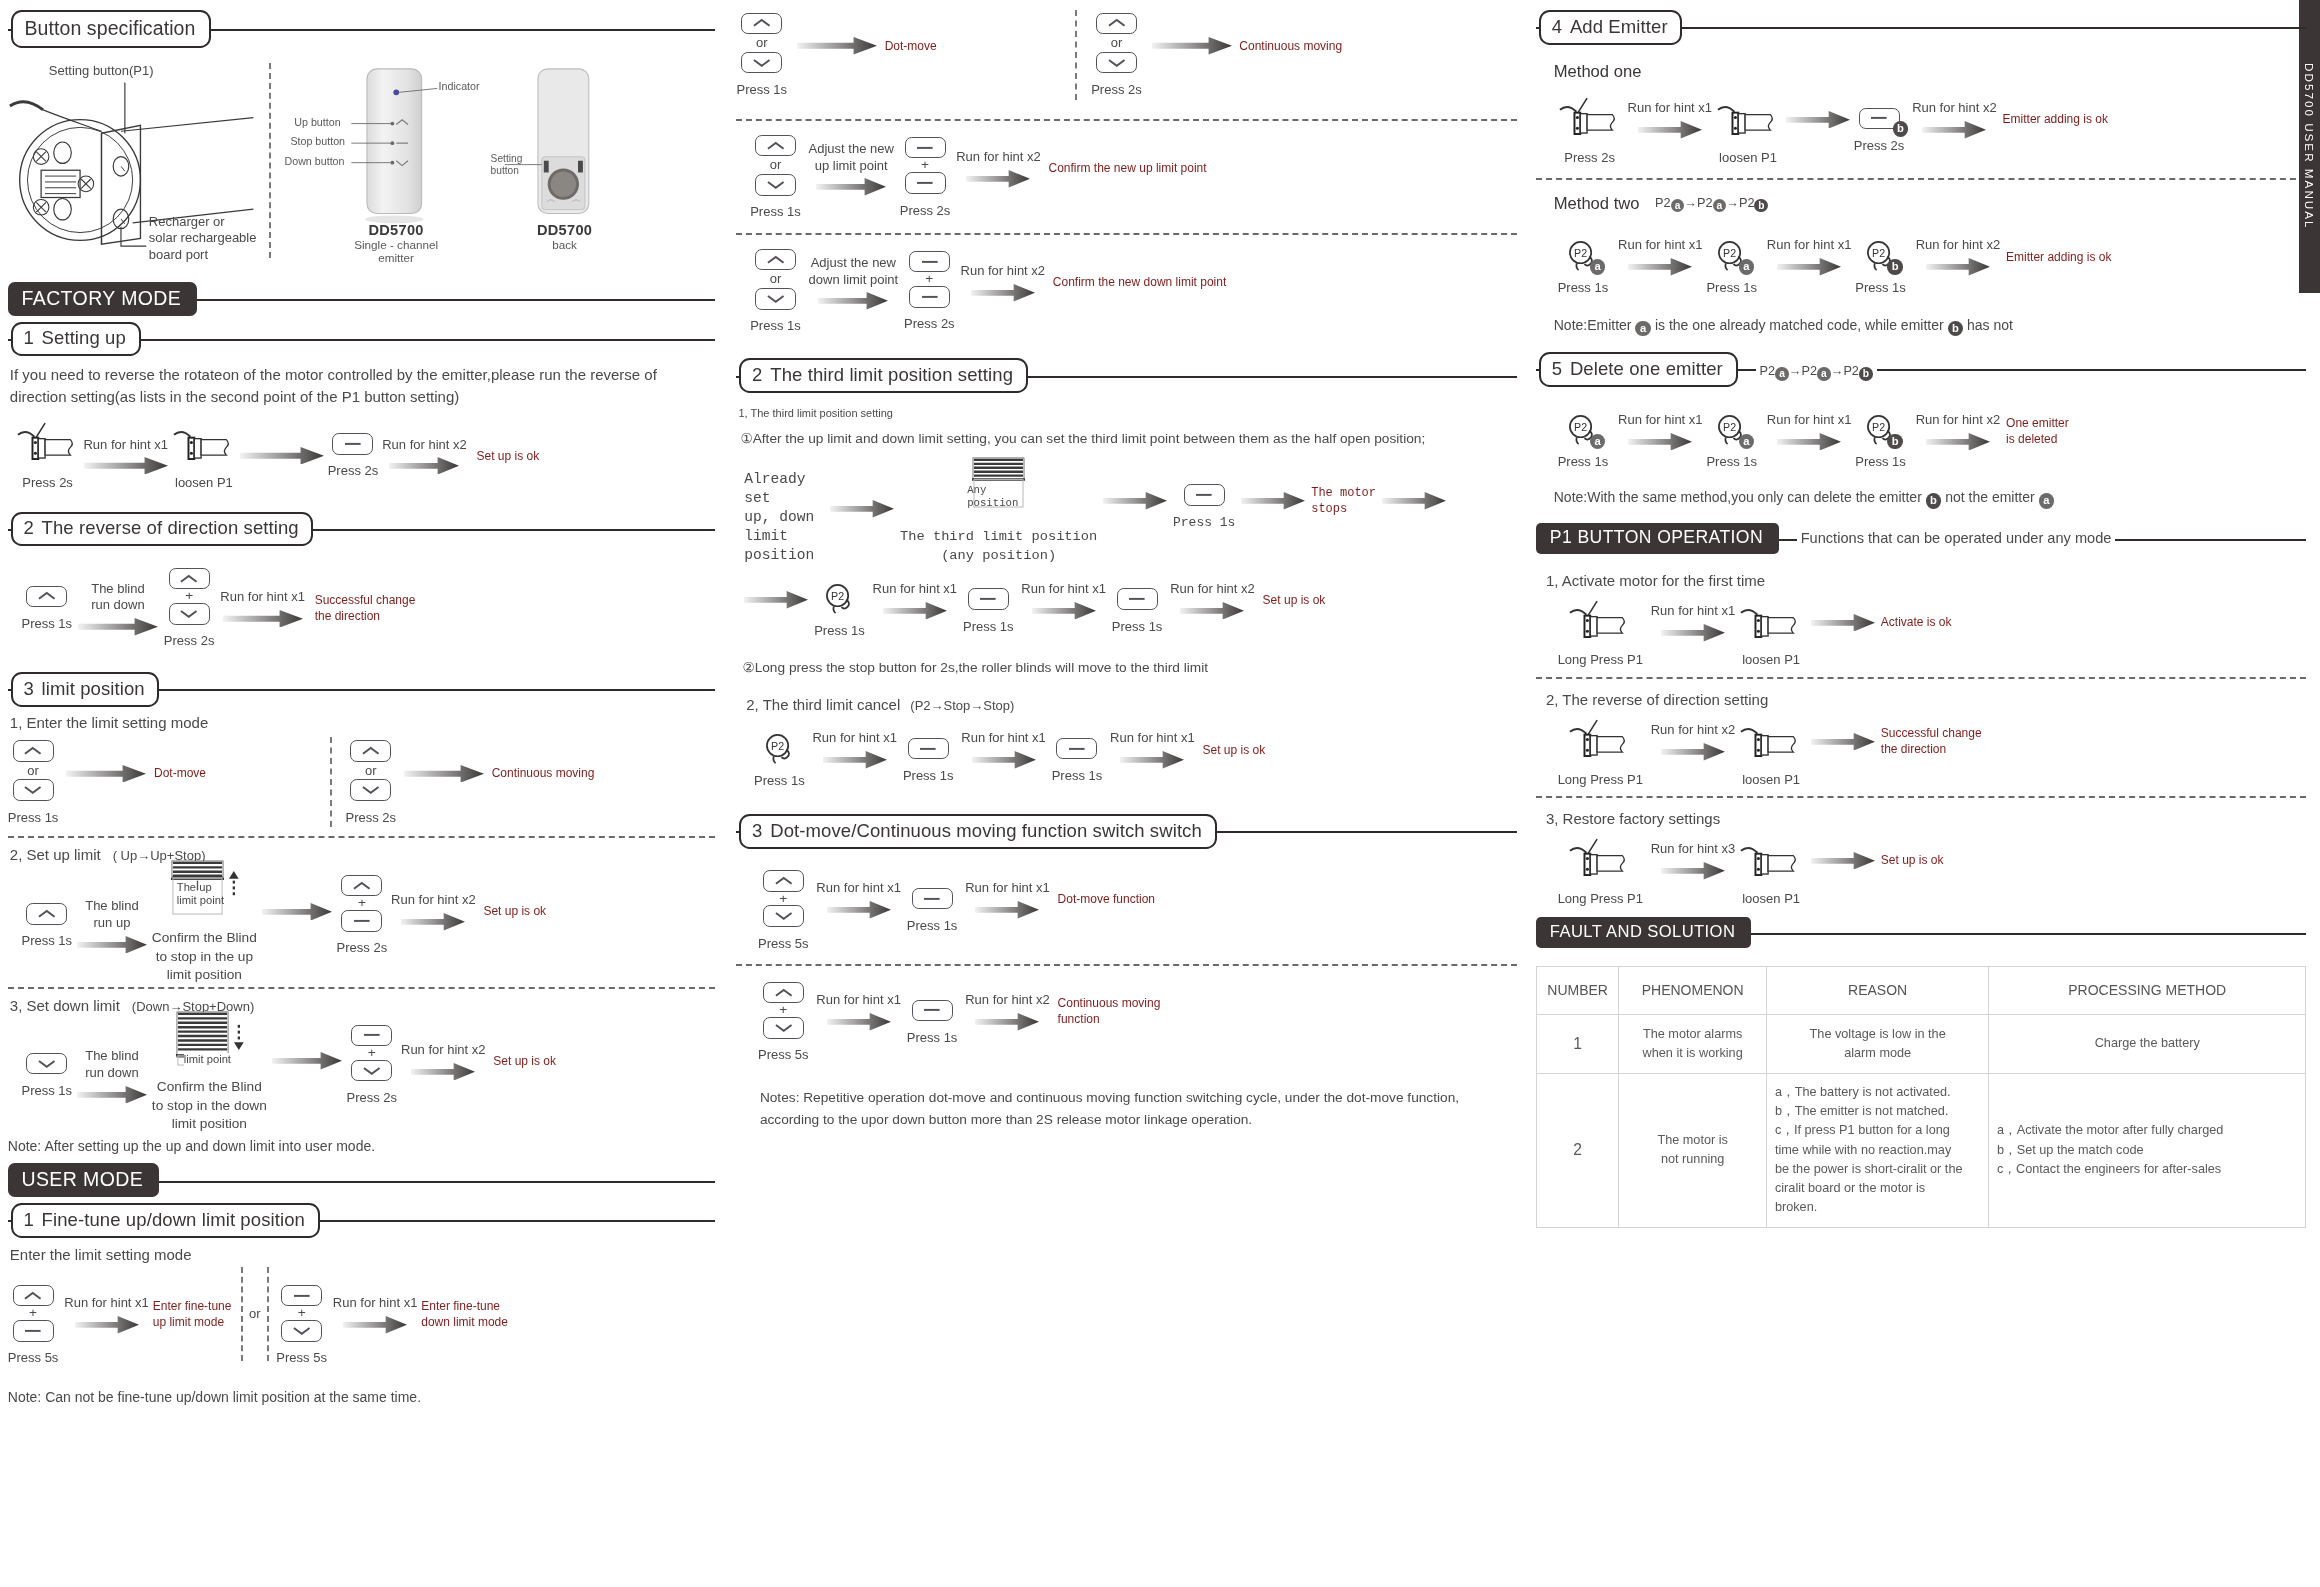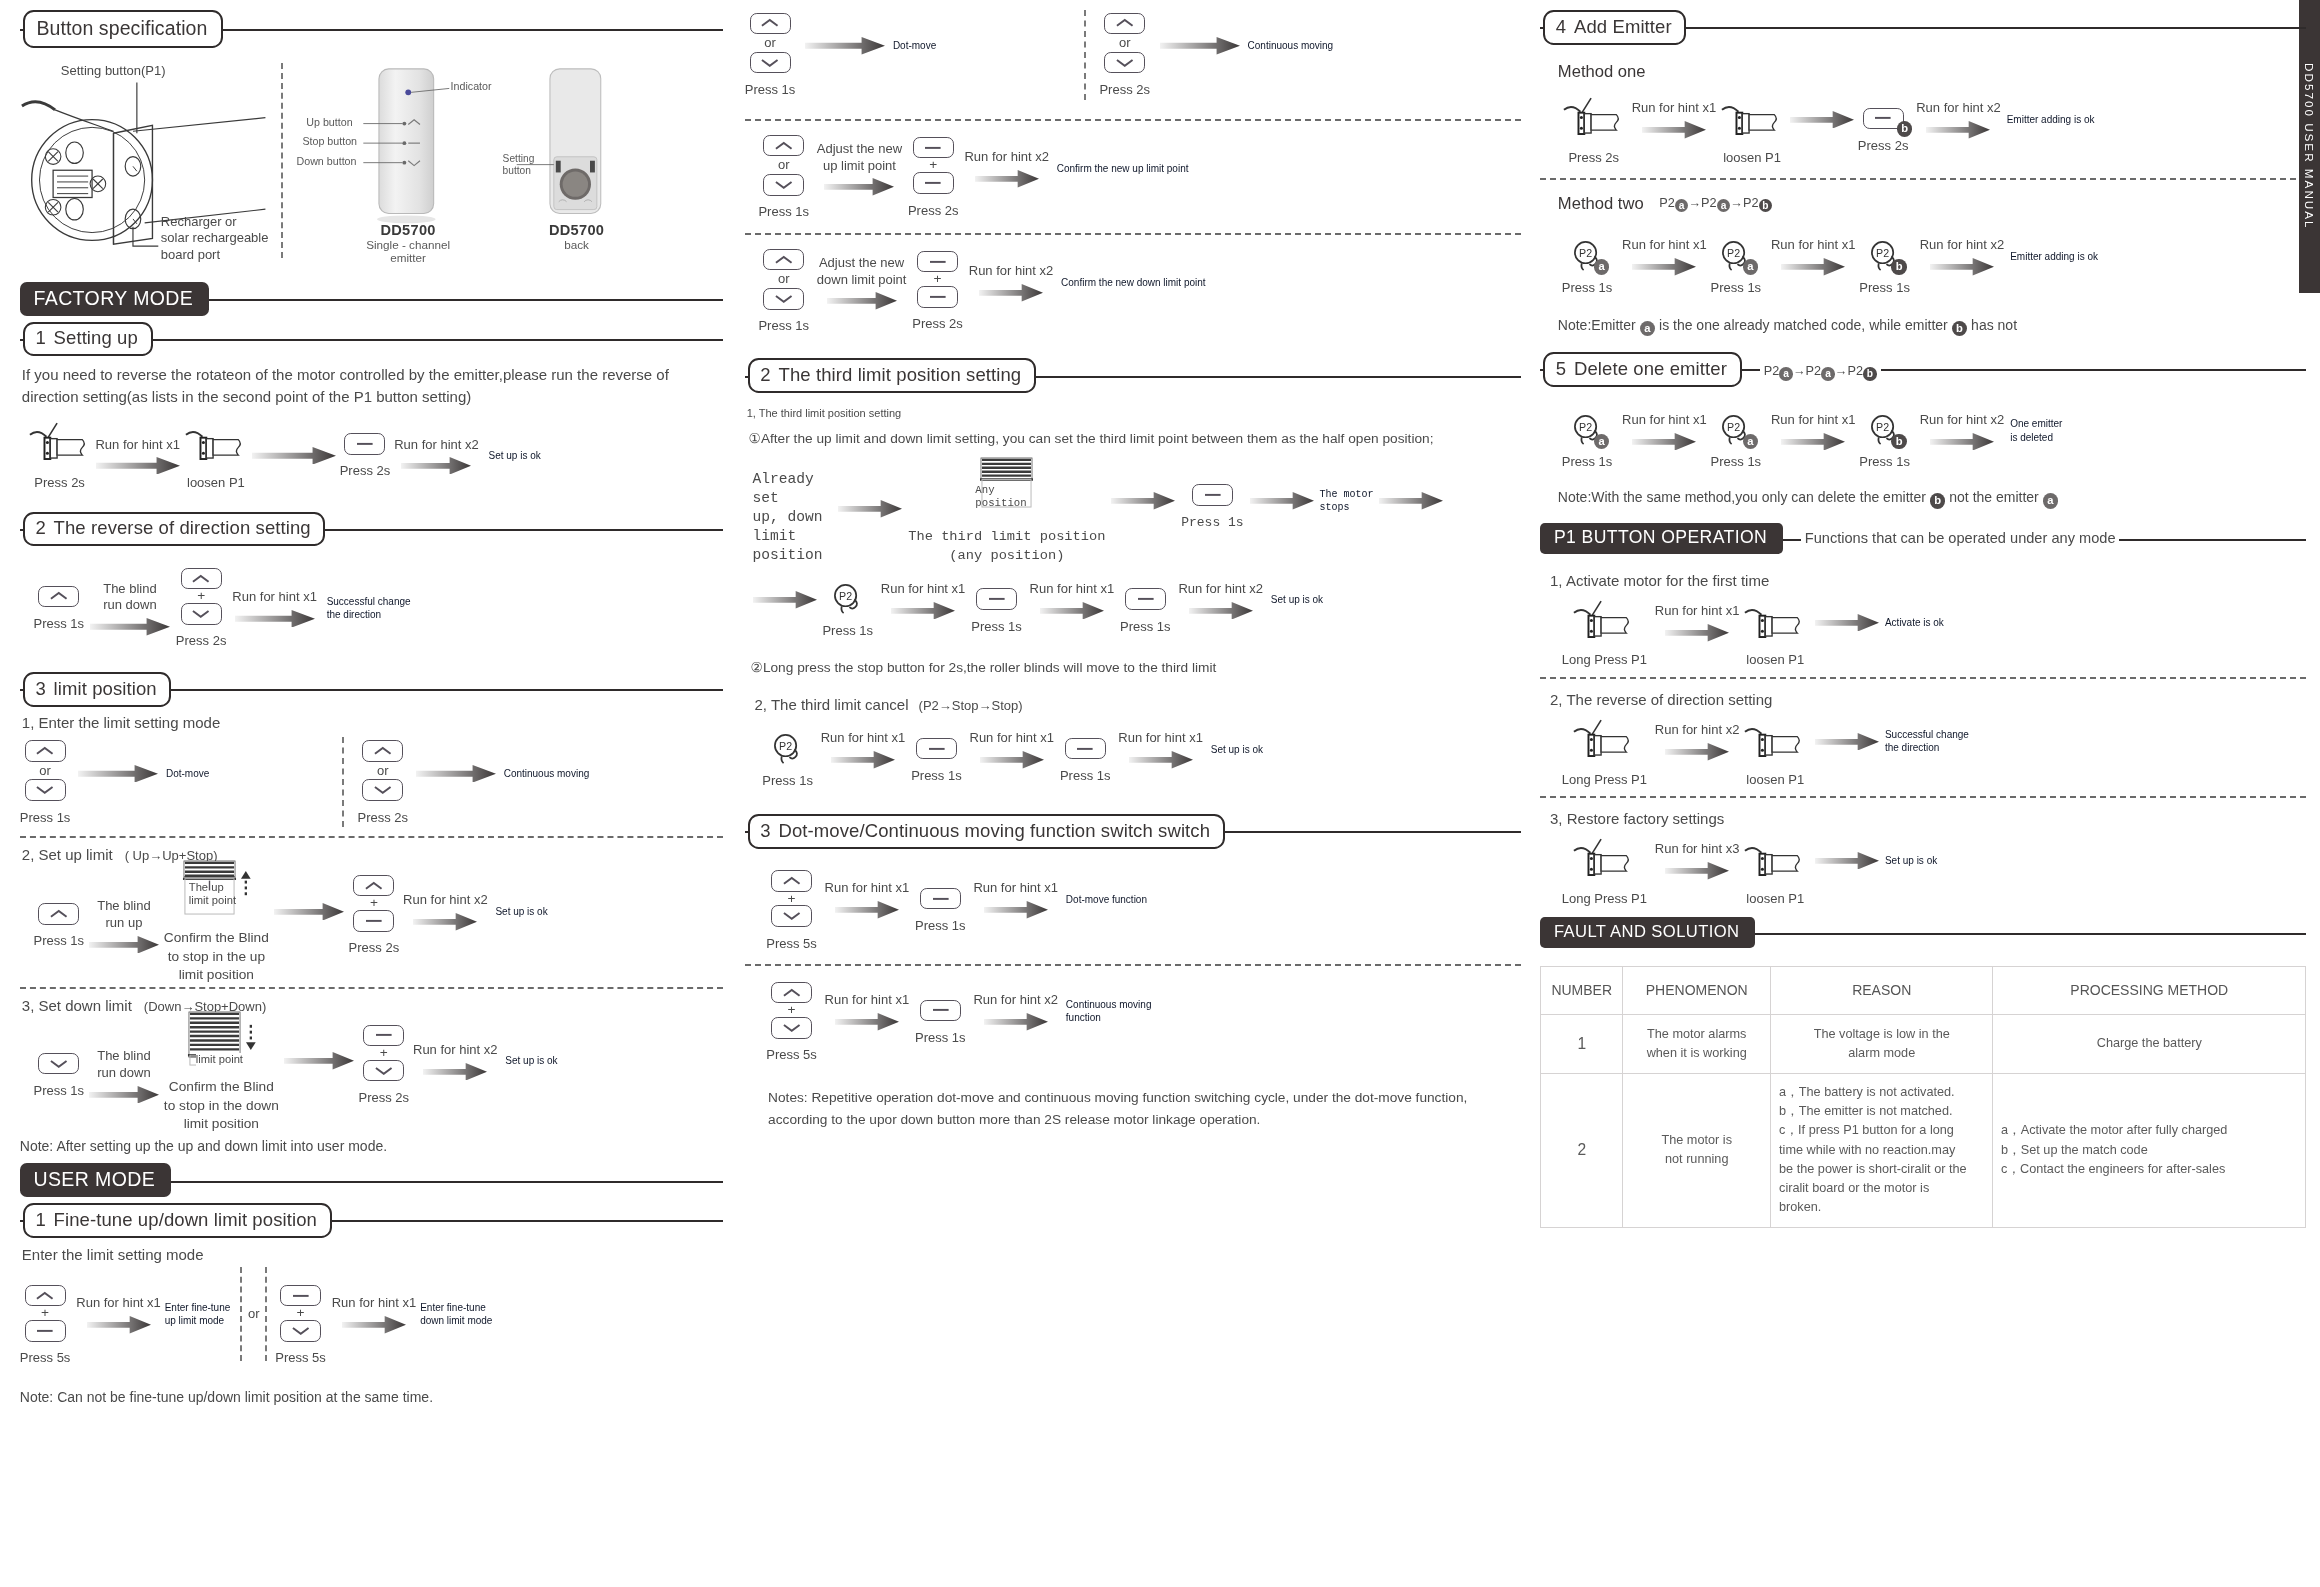--- a/index.html
+++ b/index.html
@@ -7,21 +7,21 @@
   body {
     width: 2320px; height: 1588px;
     background: #ffffff;
     font-family: "Liberation Sans", sans-serif;
     color: #4a4a4a;
     overflow: hidden;
     position: relative;
   }
   .page { position:relative; width:2320px; height:1588px; display:flex; }
   .col { position:relative; height:1588px; }
-  .col-left { width: 727px; padding: 7.8px 11.7px 0 7.8px; margin-left: 12px; }
+  .col-left { width: 727px; padding: 7.8px 11.7px 0 7.8px; }
   .col-mid  { width: 800px; padding: 7.8px 9.8px 0 9.8px; }
   .col-right{ width: 794px; padding: 7.8px 13.7px 0 9.8px; }
 
   
   .rbox {                 
     display:inline-block; border:2.4px solid #2f2b2b; border-radius:10.7px;
     padding:3.9px 12.7px 4.9px 10.7px; font-size:18.5px; color:#3a3636; background:#fff;
     position:relative; z-index:3; letter-spacing:0.1px; white-space:nowrap;
   }
   .rbox .num { margin-right:7.8px; }
@@ -89,21 +89,21 @@
   .blind svg { display:block; }
 
   
   .flow { display:flex; align-items:center; }
   .cell { display:flex; flex-direction:column; align-items:center; flex:none; }
   .cell .cap { font-size:13px; color:#4a4a4a; margin-top:8.8px; white-space:nowrap; }
   .lbl { font-size:13px; color:#4a4a4a; line-height:1.3; }
   .lbl.lg { font-size:14.6px; }
   .arrowlbl { font-size:13px; color:#4a4a4a; text-align:center; line-height:1.3; white-space:nowrap; }
   .arrwrap { display:flex; flex-direction:column; align-items:center; flex:none; }
-  .outlbl { font-size:10px; color:#0f172a; line-height:1.35; }
+  .outlbl { font-size:12px; color:#7f1d1d; line-height:1.35; }
 
   
   .prodrow { display:flex; align-items:flex-start; }
   .prodcap { text-align:center; font-size:11.7px; color:#5a5a5a; }
   .prodcap b { font-size:14.6px; color:#3a3a3a; letter-spacing:0.3px; }
 
   
   table.fault { border-collapse:collapse; width:100%; font-size:12.7px; color:#5a5a5a; }
   table.fault th, table.fault td { border:1px solid #d6d3d3; padding:9.8px 7.8px; vertical-align:middle; }
   table.fault th { font-weight:normal; font-size:14px; color:#555; text-align:center; padding:15.6px 5.9px; }

